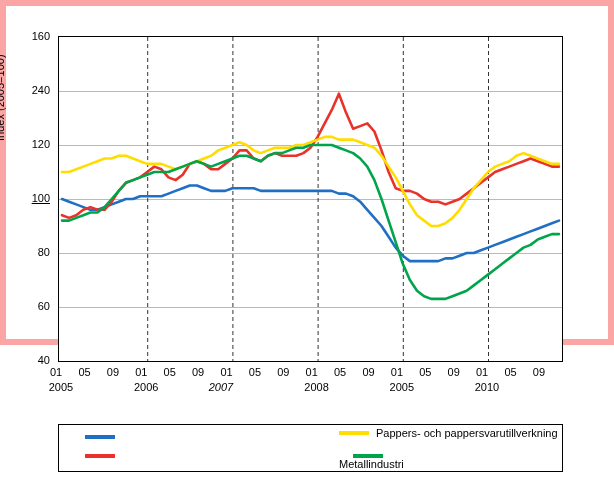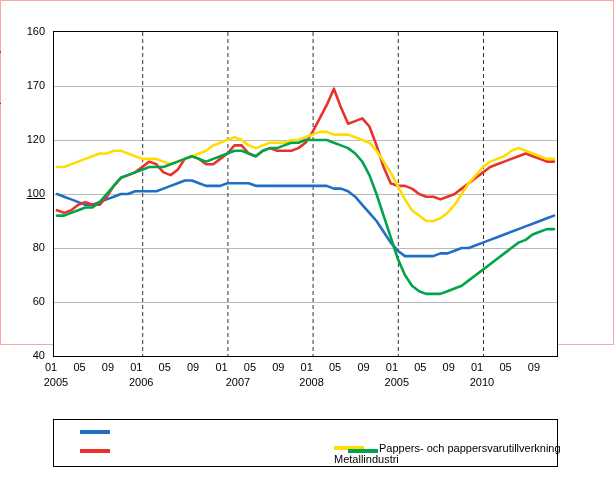--- a/index.html
+++ b/index.html
@@ -3,21 +3,21 @@
 <meta charset="utf-8">
 <style>
   html,body{margin:0;padding:0;}
   body{
     width:614px;height:479px;
     background:#ffffff;
     font-family:"Liberation Sans", sans-serif;
     color:#000;
     overflow:hidden;
   }
-  #root{position:relative;width:614px;height:345px;box-sizing:border-box;border:1px solid #fca5a5;}
+  #root{position:relative;width:614px;height:345px;box-sizing:border-box;border:6px solid #fca5a5;}
   
   .plot{
     position:absolute;
     left:52px;top:30px;
     width:505px;height:326px;
     border:1px solid #000;
     box-sizing:border-box;
     background:#fff;
   }
   .ylabel-txt{
@@ -73,21 +73,21 @@
   svg{display:block;}
 </style>
 </head>
 <body>
 
 <div id="root">
 
   <div class="axis-title">Index (2005=100)</div>
 
   <div class="ylabel-txt" style="left:4px;top:24px;">160</div>
-  <div class="ylabel-txt" style="left:4px;top:78px;">170</div>
+  <div class="ylabel-txt" style="left:4px;top:78px;">240</div>
   <div class="ylabel-txt" style="left:4px;top:132px;">120</div>
   <div class="ylabel-txt" style="left:4px;top:186px;text-decoration:underline;">100</div>
   <div class="ylabel-txt" style="left:4px;top:240px;">80</div>
   <div class="ylabel-txt" style="left:4px;top:294px;">60</div>
   <div class="ylabel-txt" style="left:4px;top:348px;">40</div>
 
   <div class="plot" id="plot">
     <svg id="grid" width="503" height="324" style="position:absolute;left:0;top:0;">
         <line x1="0" y1="270.5" x2="503" y2="270.5" stroke="#b9b9b9" stroke-width="1"></line>
         <line x1="0" y1="216.5" x2="503" y2="216.5" stroke="#b9b9b9" stroke-width="1"></line>
@@ -122,31 +122,31 @@
       <div class="xtick" style="left:328.0px;">05</div>
       <div class="xtick" style="left:356.4px;">09</div>
       <div class="xtick" style="left:384.8px;">01</div>
       <div class="xtick" style="left:413.2px;">05</div>
       <div class="xtick" style="left:441.6px;">09</div>
       <div class="xtick" style="left:470.0px;">01</div>
       <div class="xtick" style="left:498.4px;">05</div>
       <div class="xtick" style="left:526.8px;">09</div>
       <div class="xyear" style="left:35.0px;">2005</div>
       <div class="xyear" style="left:120.2px;">2006</div>
-      <div class="xyear" style="left:217px;">2007</div>
+      <div class="xyear" style="left:195px;font-style:italic;">2007</div>
       <div class="xyear" style="left:290.6px;">2008</div>
       <div class="xyear" style="left:375.8px;">2005</div>
       <div class="xyear" style="left:461.0px;">2010</div>
     </div>
 
   <div class="legend">
     <div class="legend-item" style="left:26px;top:10px;">
       <span class="swatch" id="sw0" style="background: rgb(31, 111, 196);"></span>
     </div>
-    <div class="legend-item" style="left:280px;top:22px;gap:8px;">
+    <div class="legend-item" style="left:280px;top:2px;">
       <span class="swatch" id="sw1" style="background: rgb(255, 221, 0);"></span>
       <span>Pappers- och pappersvarutillverkning</span>
     </div>
     <div class="legend-item" style="left:26px;top:29px;">
       <span class="swatch" id="sw2" style="background: rgb(232, 50, 42);"></span>
     </div>
     <div class="legend-item" style="left:280px;top:29px;flex-direction:column;">
       <span class="swatch" id="sw3" style="background: rgb(0, 164, 75);"></span>
       <span>Metallindustri</span>
     </div>

